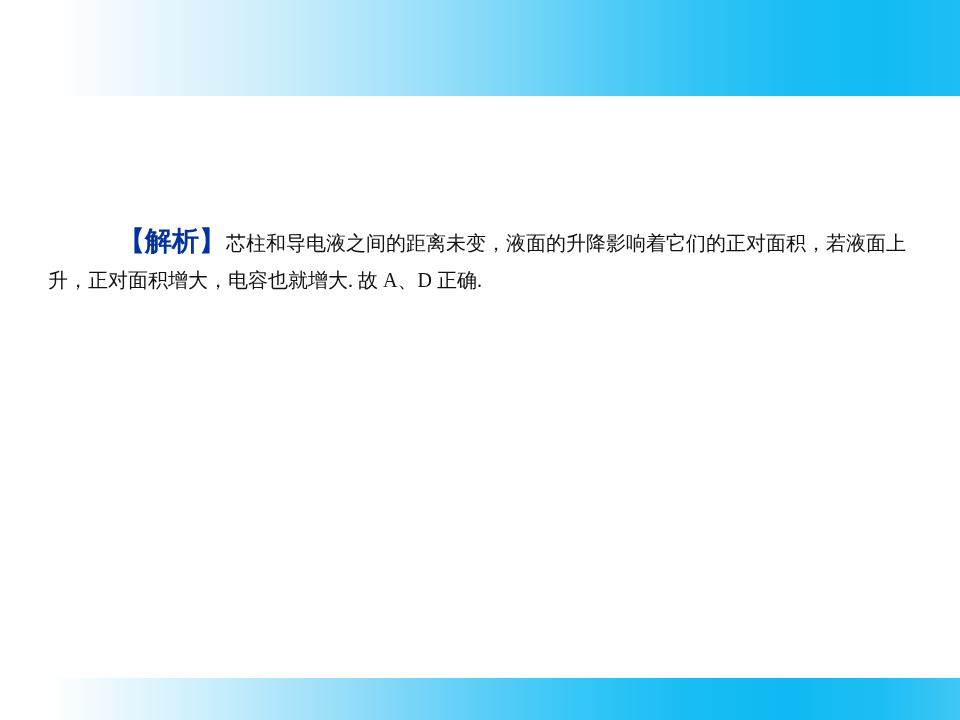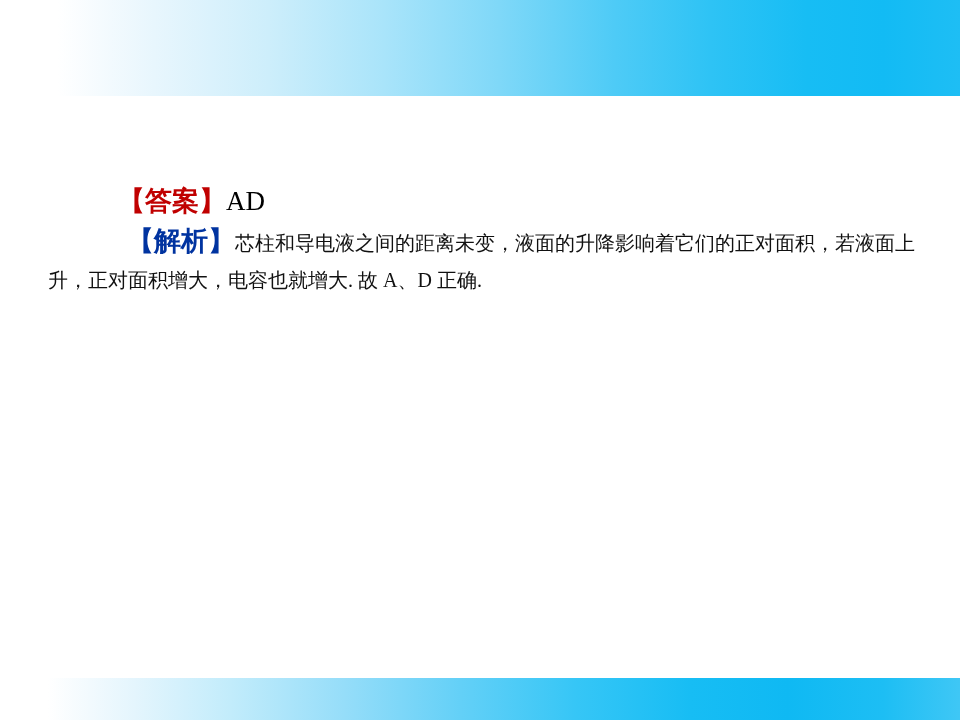--- a/index.html
+++ b/index.html
@@ -78,21 +78,20 @@
   .label-red {
     color: #c00000;
     font-family: "Liberation Sans", sans-serif;
     font-weight: bold;
     letter-spacing: 0px;
   }
   .label-blue {
     color: #0033a0;
     font-family: "Liberation Sans", sans-serif;
     font-weight: bold;
-    margin-left: 9px;
   }
   .answer-value {
     color: #000000;
     font-family: "Liberation Serif", serif;
     font-size: 27px;
   }
   .analysis-block {
     position: absolute;
     left: 48px;
     top: 128px;
@@ -112,23 +111,20 @@
 </style>
 </head>
 <body>
 
 <div class="slide">
 
   <div class="band-top"></div>
 
   <div class="content">
 
-    <div class="answer-line">
-      <span class="label-red">【答案】</span><span class="answer-value">AD</span>
-    </div>
 
     <div class="analysis-block">
       <span class="indent"></span><span class="label-blue">【解析】</span><span class="analysis-text">芯柱和导电液之间的距离未变，液面的升降影响着它们的正对面积，若液面上升，正对面积增大，电容也就增大. 故 A、D 正确.</span>
     </div>
 
   </div>
 
   <div class="band-bottom"></div>
 
 </div>

